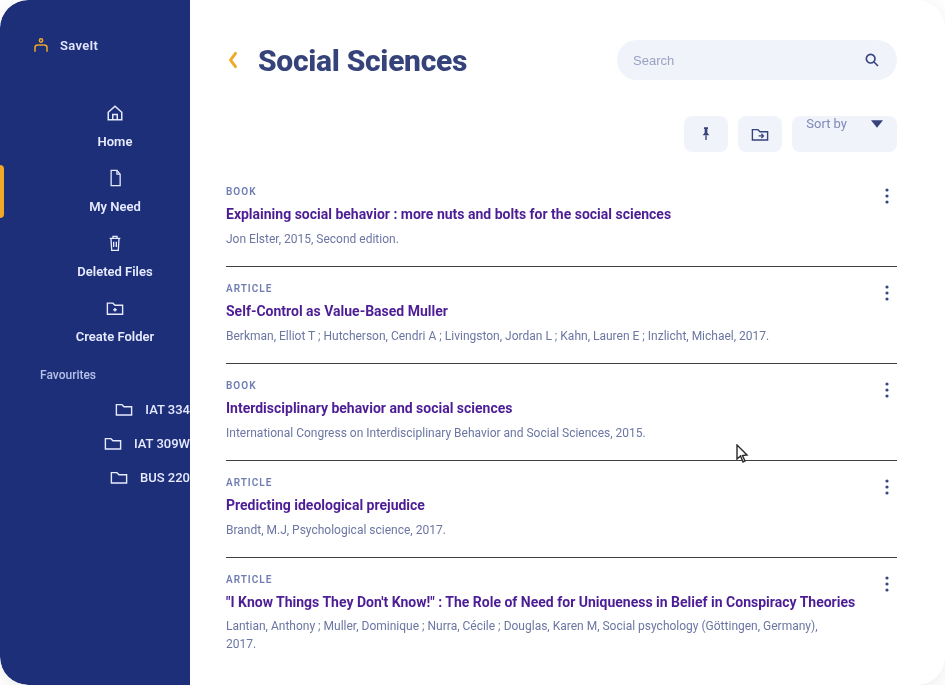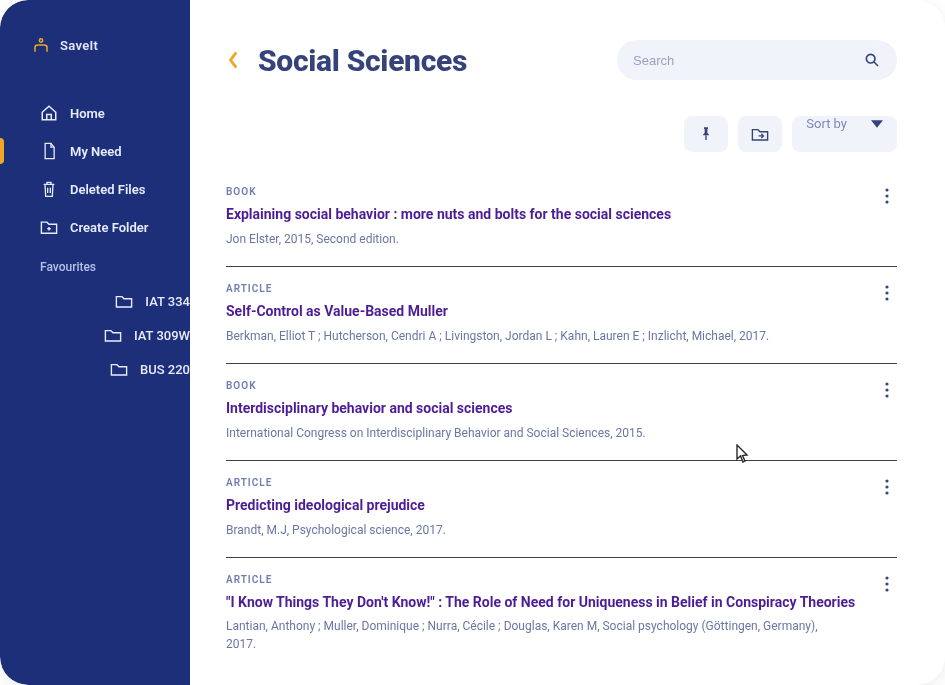--- a/index.html
+++ b/index.html
@@ -50,20 +50,21 @@
   .nav-item {
     display: flex;
     align-items: center;
     gap: 12px;
     padding: 10px 0 10px 40px;
     font-size: 13px;
     font-weight: 600;
     color: #e7ebff;
     cursor: pointer;
     position: relative;
+    flex-direction: column;
   }
   .nav-item.active::before {
     content: "";
     position: absolute;
     left: -6px;
     top: 6px;
     bottom: 6px;
     width: 10px;
     border-radius: 4px;
     background: #f0a826;

